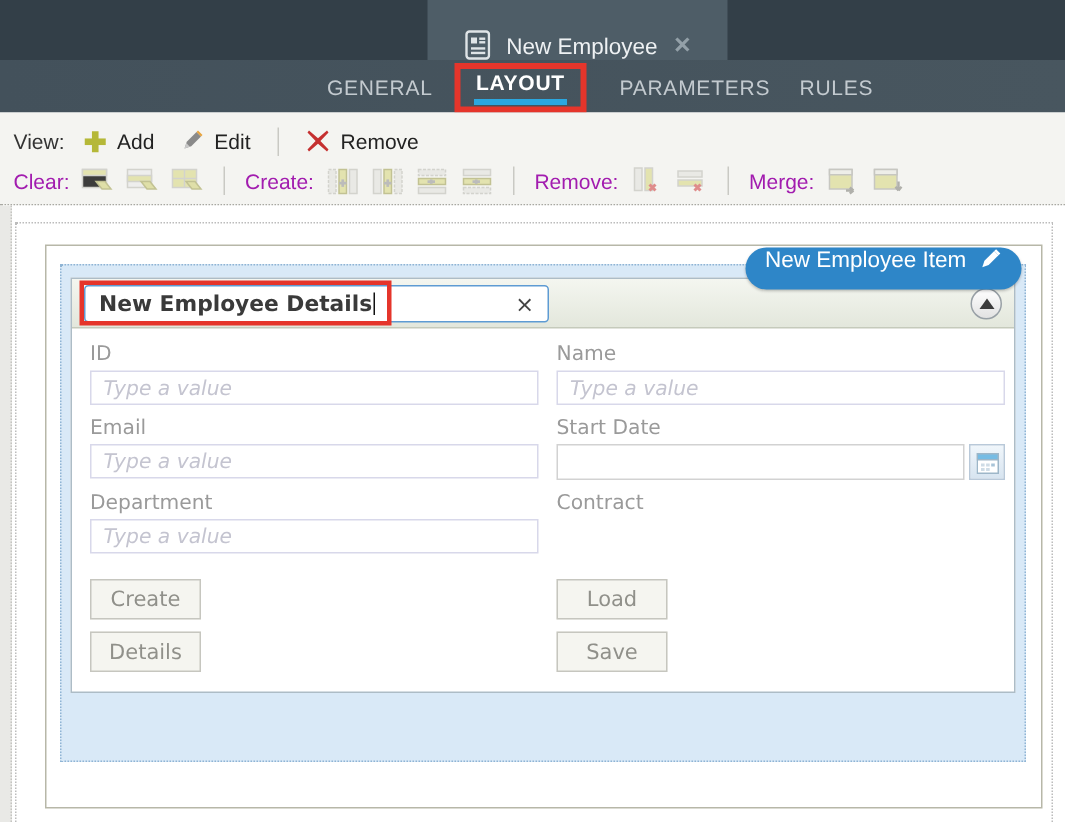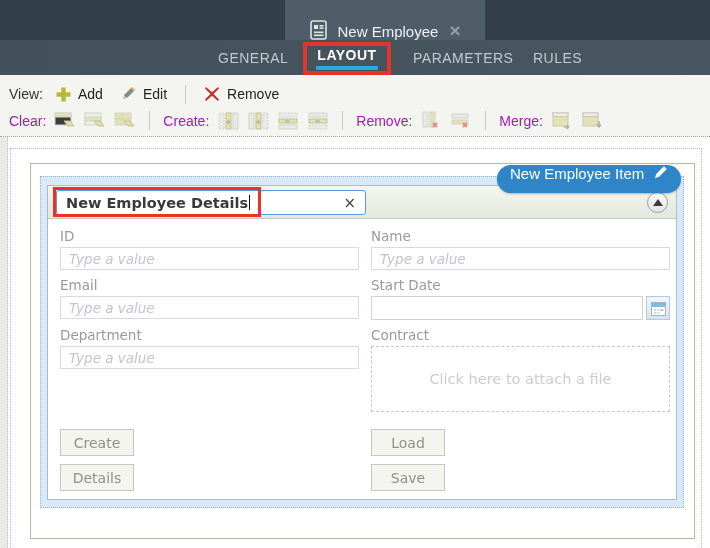--- a/index.html
+++ b/index.html
@@ -49,21 +49,21 @@
   .container { position:absolute; left:30px; top:163px; width:665px; height:376px;
                border:1px solid #b7b7a8; background:#ffffff; }
   .item-badge { position:absolute; left:497px; top:165px; height:28px; background:#2e86c8;
                 border-radius:14px; display:flex; align-items:flex-start; gap:9px; padding:0 13px;
                 color:#ffffff; font-size:15px; cursor:pointer; z-index:5;
                 box-shadow:0 1px 2px rgba(0,0,0,0.25); }
   .selection { position:absolute; left:40px; top:176px; width:644px; height:332px;
                background:#d9e9f7; border:1px dotted #8fb4d4; }
 
   
-  .panel { position:absolute; left:47px; top:185px; width:630px; height:315px;
+  .panel { position:absolute; left:47px; top:185px; width:630px; height:277px;
            border:1px solid #adbcc6; background:#ffffff;
            font-family:"DejaVu Sans", sans-serif; }
   .panel-header { position:relative; height:33px;
                   background:linear-gradient(#f4f6f0,#e3e7dc); border-bottom:1px solid #c5cabb; }
   .title-input { position:absolute; left:8px; top:4px; width:310px; height:25px; background:#fff;
                  border:1.5px solid #5e9bd3; border-radius:3px; display:flex; align-items:center;
                  padding:0 9px; cursor:text; }
   .title-input .tval { font-weight:bold; font-size:14.5px; color:#3a3a3a; white-space:nowrap; }
   .caret { display:inline-block; width:1px; height:15px; background:#111; margin-left:1px; }
   .title-input .tclear { margin-left:auto; color:#444; font-size:15px; cursor:pointer; }
@@ -316,23 +316,20 @@
         </span>
       </div>
     </div>
 
     <div class="field">
       <div class="flabel">Department</div>
       <input class="tinput" type="text" placeholder="Type a value" style="">
     </div>
     <div class="field">
       <div class="flabel">Contract</div>
-      <div class="attach-box">
-        <span>Click here to attach a file</span>
-      </div>
     </div>
 
     <div class="btn-col">
       <button class="form-btn">Create</button>
       <button class="form-btn">Details</button>
     </div>
     <div class="btn-col">
       <button class="form-btn">Load</button>
       <button class="form-btn">Save</button>
     </div>

